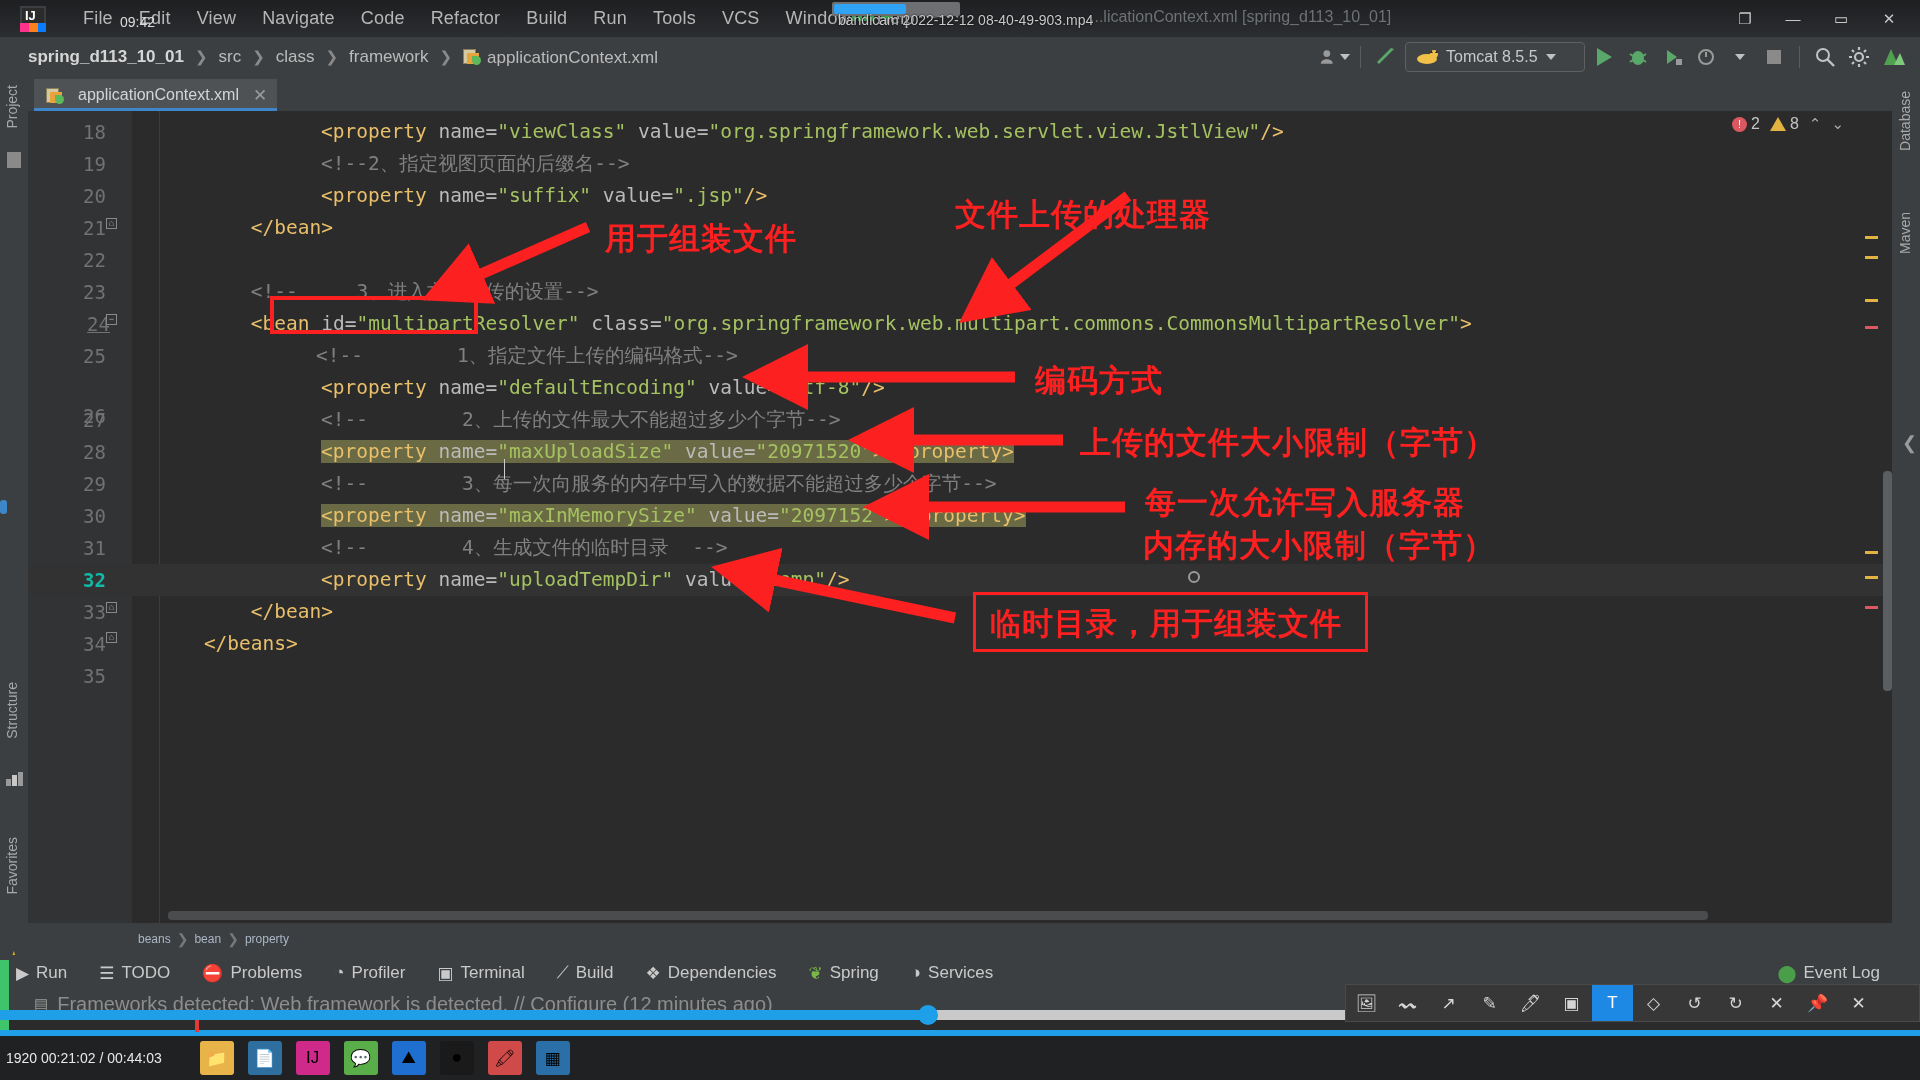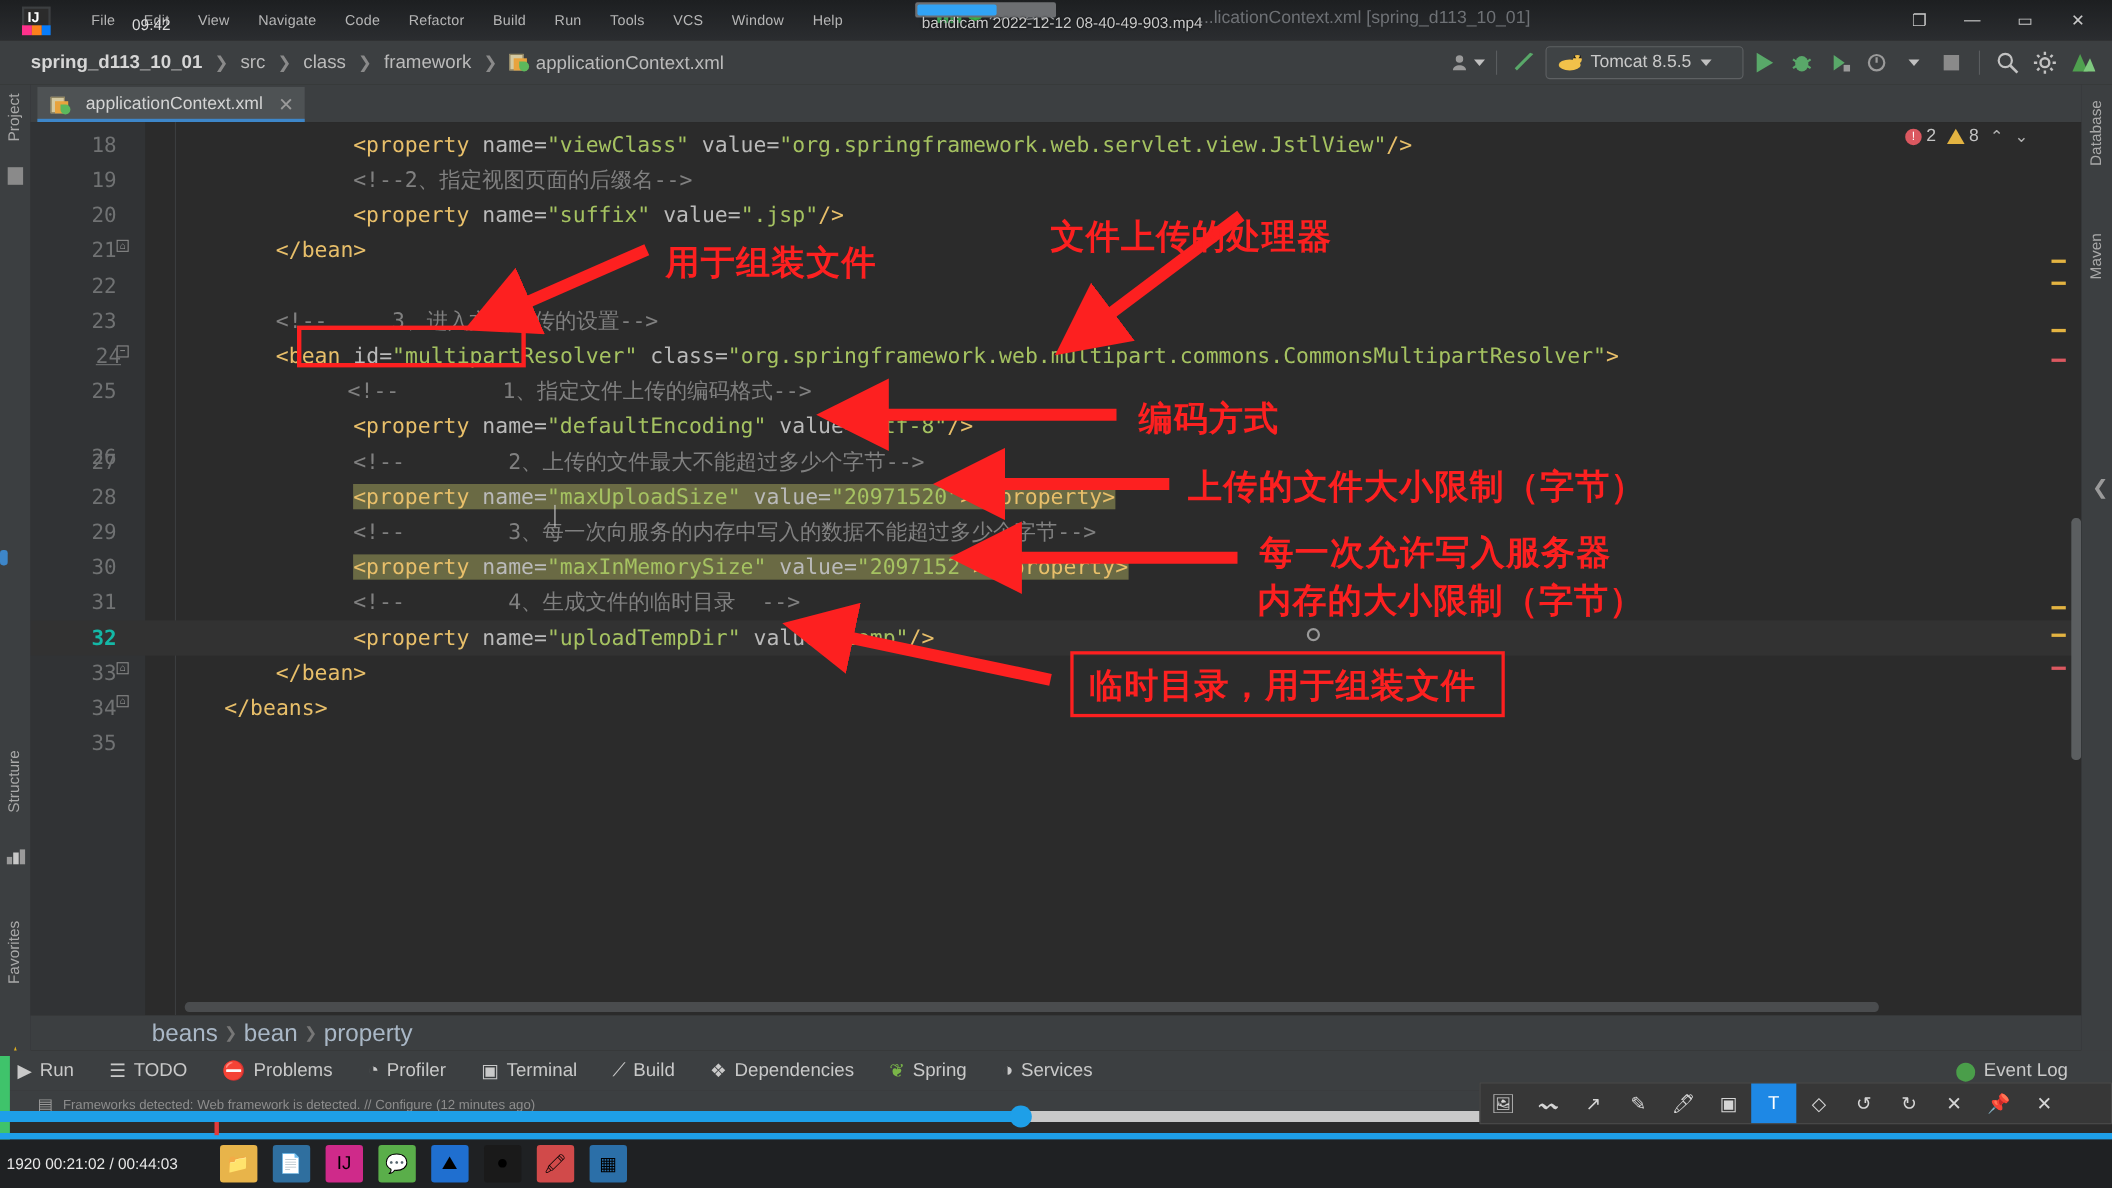--- a/index.html
+++ b/index.html
@@ -10,21 +10,21 @@
   
   .titlebar { position:absolute; left:0; top:0; width:1920px; height:37px;
      background:linear-gradient(#1d1f21,#2b2d30); display:flex; align-items:center; }
   .ij-logo { width:30px; height:30px; margin-left:18px; position:relative; }
   .ij-logo .sq { position:absolute; inset:2px; background:#2b2b2b; border:2px solid #3c3f41;}
   .ij-logo .bar1{position:absolute;left:2px;bottom:2px;width:9px;height:9px;background:#ff318c;}
   .ij-logo .bar2{position:absolute;left:11px;bottom:2px;width:9px;height:9px;background:#fc801d;}
   .ij-logo .bar3{position:absolute;left:20px;bottom:2px;width:8px;height:9px;background:#087cfa;}
   .ij-logo .ijtext{position:absolute;left:7px;top:4px;color:#fff;font-size:13px;font-weight:bold;}
   .menu { display:flex; gap:0px; margin-left:22px; }
-  .menu-item { color:#b6b6b6; font-size:13px; padding:2px 13px; letter-spacing:.2px; cursor:default;text-align:center;}
+  .menu-item { color:#b6b6b6; font-size:18px; padding:2px 13px; letter-spacing:.2px; cursor:default;text-align:center;}
   .win-title { position:absolute; left:50%; transform:translateX(-50%); top:8px;
      color:#6e7175; font-size:16px; white-space:nowrap; }
   .bandicam-overlay { position:absolute; left:838px; top:12px; color:#c9c9c9;
      font-size:14px; white-space:nowrap; z-index:6; text-shadow:0 0 2px #000;}
   .bandicam-bar { position:absolute; left:832px; top:2px; width:128px; height:14px;
      background:#6d6f72; border-radius:2px; z-index:5;}
   .bandicam-bar i { display:block; width:72px; height:10px; margin:2px; background:#31a3f5; border-radius:2px;}
   .tencent { position:absolute; left:852px; top:2px; display:flex; align-items:center; gap:5px; z-index:4;}
   .tencent .bars { display:flex; align-items:flex-end; gap:2px; height:18px;}
   .tencent .bars b{display:block;width:4px;background:#3fae5a;}
@@ -99,33 +99,33 @@
 
   
   .anno{position:absolute;color:#fd2020;font-size:31px;font-weight:bold;white-space:nowrap;
      font-family:"DejaVu Sans", sans-serif; letter-spacing:1px;}
   .redbox{position:absolute;border:4px solid #fd2020;}
   .annobox{position:absolute;border:3px solid #fd2020;display:flex;align-items:center;justify-content:center;}
 
   
   .bcrumb{position:absolute;left:28px;top:923px;width:1864px;height:32px;background:#3c3f41;
      display:flex;align-items:center;padding-left:110px;gap:6px;}
-  .bcrumb span{color:#a9b7c6;font-size:22px;}
+  .bcrumb span{color:#a9b7c6;font-size:12px;}
   .bcrumb .bsep{color:#777;font-size:14px;}
 
   
   .toolbar-bottom{position:absolute;left:0;top:955px;width:1920px;height:36px;background:#3c3f41;
      display:flex;align-items:center;gap:0;}
   .tw{display:flex;align-items:center;gap:7px;color:#c9c9c9;font-size:17px;padding:0 16px;}
   .eventlog{margin-left:auto;display:flex;align-items:center;gap:7px;color:#c9c9c9;font-size:17px;padding-right:40px;}
 
   
   .statusbar{position:absolute;left:0;top:991px;width:1920px;height:26px;background:#3c3f41;
      display:flex;align-items:center;padding-left:34px;gap:9px;}
-  .statusbar .stxt{color:#8d8d8d;font-size:12px;white-space:nowrap;text-align:right;}
+  .statusbar .stxt{color:#8d8d8d;font-size:20px;white-space:nowrap;text-align:right;}
 
   
   .blue-progress{position:absolute;left:0;top:1010px;width:1920px;height:10px;background:#c9c9c9;}
   .blue-progress i{position:absolute;left:0;top:0;height:10px;background:#1e9fe8;}
   .blue-knob{position:absolute;top:1005px;width:20px;height:20px;border-radius:50%;background:#1e9fe8;}
   .blue-line2{position:absolute;left:0;top:1030px;width:1920px;height:6px;background:#1e9fe8;}
 
   
   .drawbar{position:absolute;left:1345px;top:984px;width:575px;height:38px;background:#373737;
      display:flex;align-items:center;gap:0;border:1px solid #4a4a4a;}

